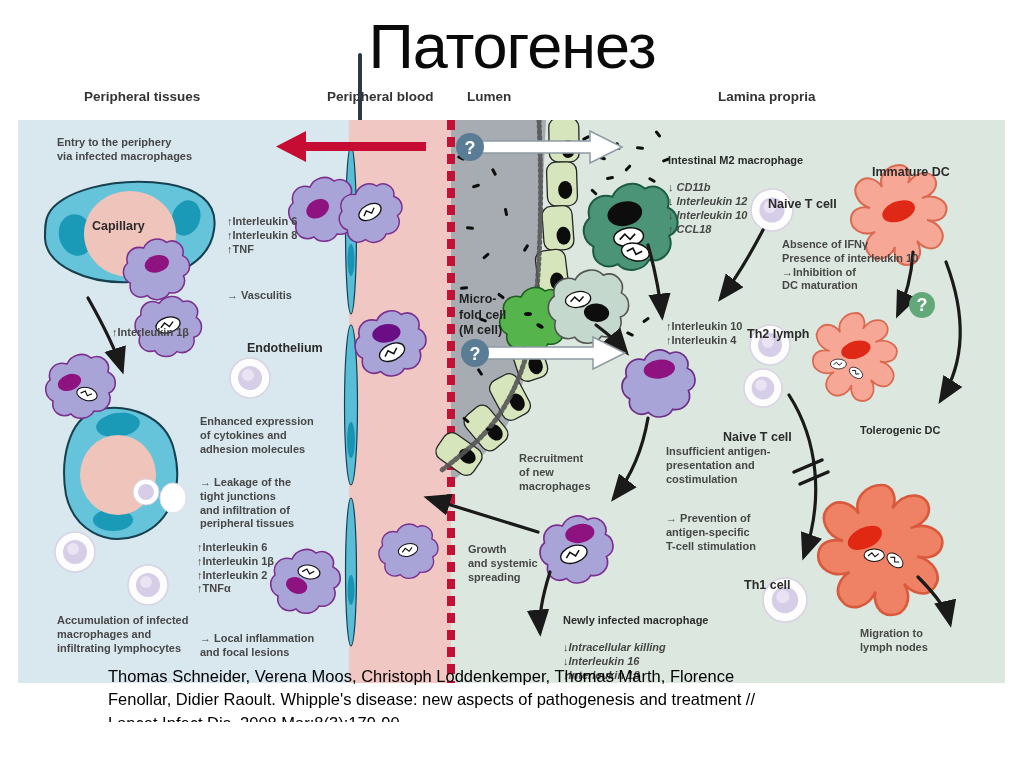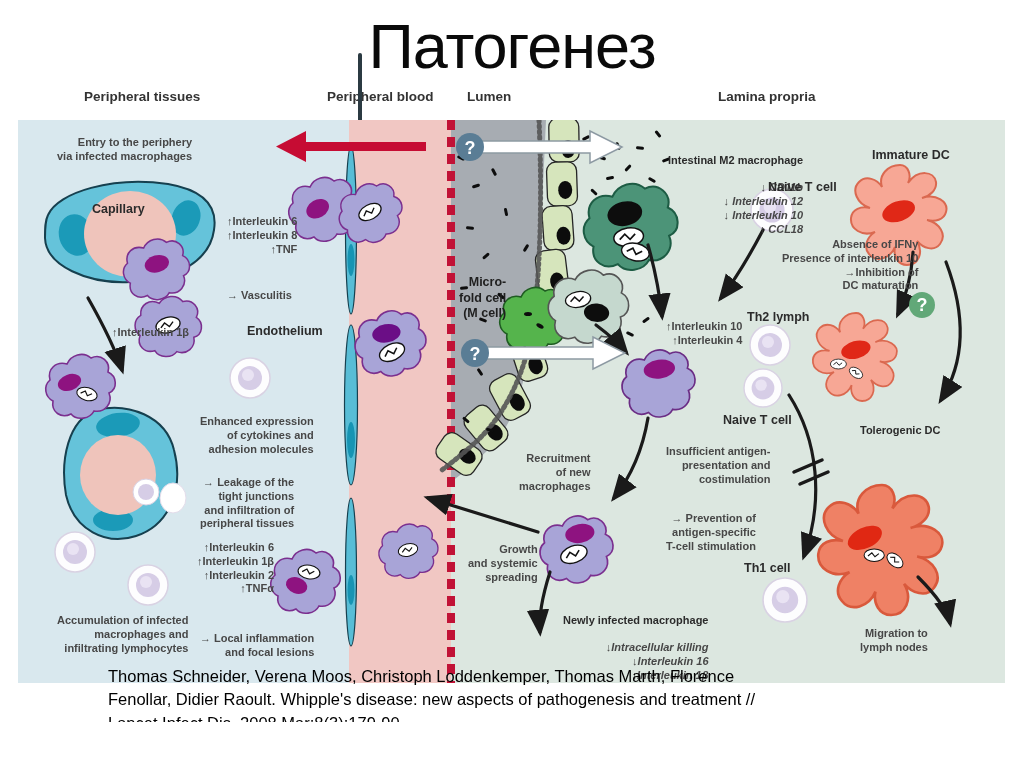--- a/index.html
+++ b/index.html
@@ -3,22 +3,22 @@
 <meta charset="utf-8">
 <style>
   html,body{margin:0;padding:0;background:#fff;}
   #slide{position:relative;width:1024px;height:722px;background:#ffffff;overflow:hidden;
          font-family:"Liberation Sans",sans-serif;}
   #title{position:absolute;left:50%;top:12px;transform:translateX(-50%);
          font:400 63px/1.1 "Liberation Sans",sans-serif;color:#0a0a0a;letter-spacing:-1px;white-space:nowrap;}
   .colhdr{position:absolute;font:700 13.5px/1 "Liberation Sans",sans-serif;color:#333;white-space:nowrap;}
   #diagram{position:absolute;left:18px;top:120px;width:987px;height:563px;}
   #figsvg{position:absolute;left:0;top:0;}
-  .lbl{position:absolute;font:700 11px/1.25 "Liberation Sans",sans-serif;color:#474747;white-space:pre-line;text-align:right;}
-  .lbl.hd{font-size:12.5px;color:#2b2b2b;}
+  .lbl{position:absolute;font:700 11px/1.25 "Liberation Sans",sans-serif;color:#474747;white-space:pre-line;}
+  .lbl.hd{font-size:12.5px;color:#2b2b2b;margin-top:17px;}
   .lbl .tt{color:#2b2b2b;}
   .lbl .bd{color:#474747;font-style:italic;}
   #endo-tip{position:absolute;left:358px;top:53px;width:4px;height:70px;background:#2b3a42;border-radius:2px;}
   #citation{position:absolute;left:60px;top:665px;width:920px;
             font:400 16.5px/1.42 "Liberation Sans",sans-serif;color:#000;white-space:pre-line;margin-left:48px;}
 </style>
 </head>
 <body>
 
 <div id="slide">

